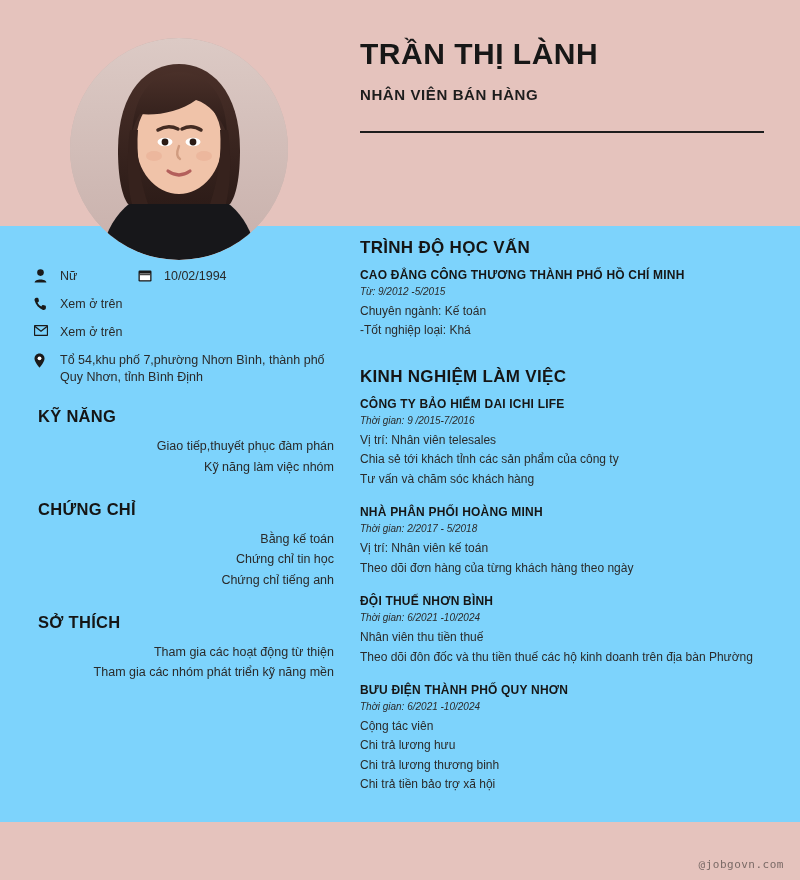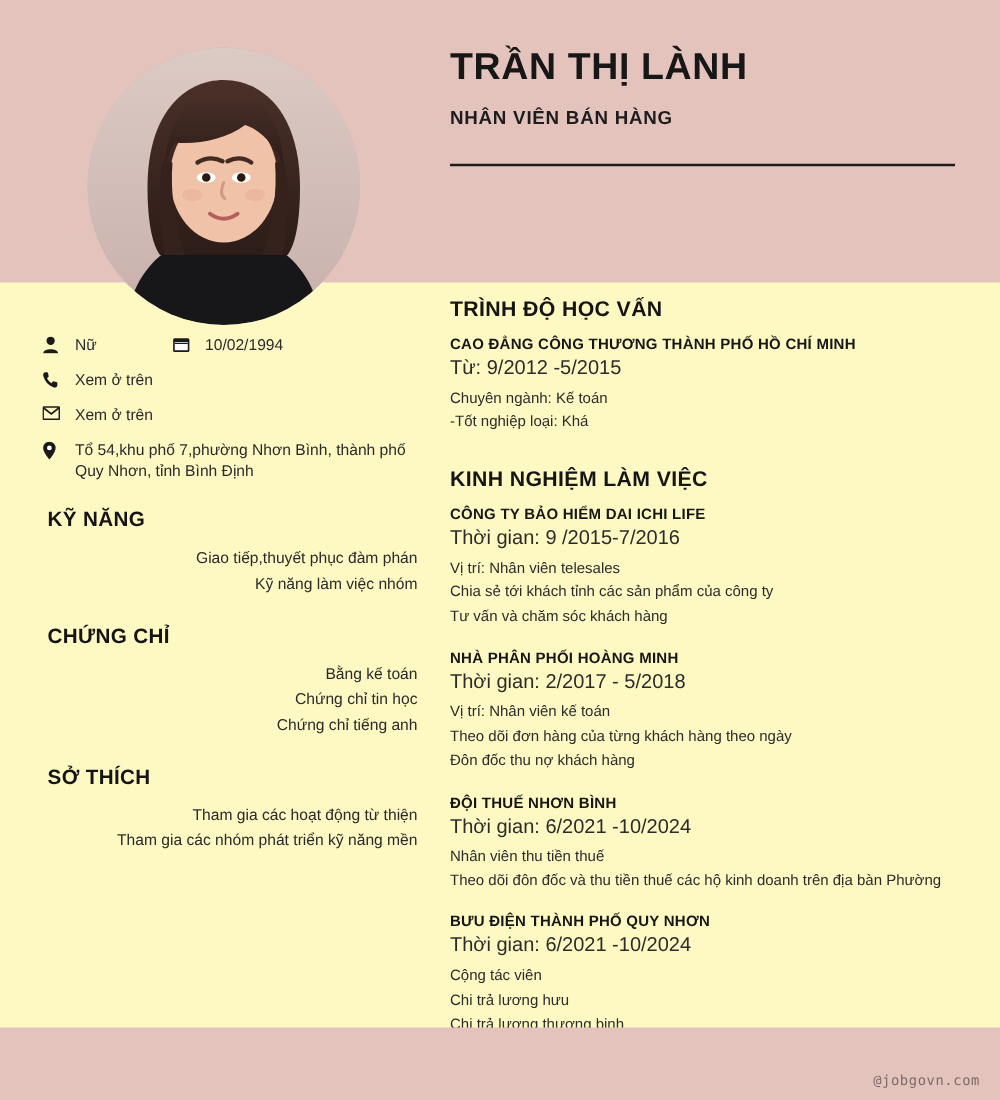--- a/index.html
+++ b/index.html
@@ -12,21 +12,21 @@
     background: #ffffff;
     font-family: "Liberation Sans", sans-serif;
     color: #1c1c1c;
     position: relative;
     overflow: hidden;
   }
   .page {
     position: relative;
     width: 800px;
     height: 880px;
-    background: #fef9c3;
+    background: #7dd3fc;
   }
   
   .header-band {
     position: absolute;
     left: 0;
     top: 0;
     width: 800px;
     height: 226px;
     background: #e5c3bd;
   }
@@ -155,21 +155,22 @@
   .sec-title.spaced { margin-top: 26px; }
   .entry { margin-bottom: 16px; }
   .entry-head {
     font-size: 12px;
     font-weight: bold;
     color: #161616;
     letter-spacing: .2px;
     margin-bottom: 4px;
   }
   .entry-sub {
-    font-size: 16px;
+    font-size: 10px;
+    font-style: italic;
     color: #2b2b2b;
     margin-bottom: 5px;
   }
   .entry-line {
     font-size: 12px;
     color: #2b2b2b;
     line-height: 1.62;
   }
 </style>
 </head>
@@ -313,21 +314,20 @@
       <div class="entry-line">Vị trí: Nhân viên telesales</div>
       <div class="entry-line">Chia   sẻ tới khách tỉnh   các sản phẩm của   công ty</div>
       <div class="entry-line">Tư vấn  và chăm sóc khách hàng</div>
     </div>
 
     <div class="entry">
       <div class="entry-head">NHÀ PHÂN PHỐI HOÀNG MINH</div>
       <div class="entry-sub">Thời gian: 2/2017 - 5/2018</div>
       <div class="entry-line">Vị trí: Nhân viên kế toán</div>
       <div class="entry-line">Theo dõi đơn hàng của từng khách hàng theo  ngày</div>
-      <div class="entry-line">Đôn đốc thu  nợ khách hàng</div>
     </div>
 
     <div class="entry">
       <div class="entry-head">ĐỘI THUẾ NHƠN BÌNH</div>
       <div class="entry-sub">Thời gian: 6/2021 -10/2024</div>
       <div class="entry-line">Nhân viên thu tiền thuế</div>
       <div class="entry-line"> Theo dõi  đôn đốc và thu tiền  thuế các  hộ kinh doanh trên địa bàn Phường</div>
     </div>
 
     <div class="entry">

